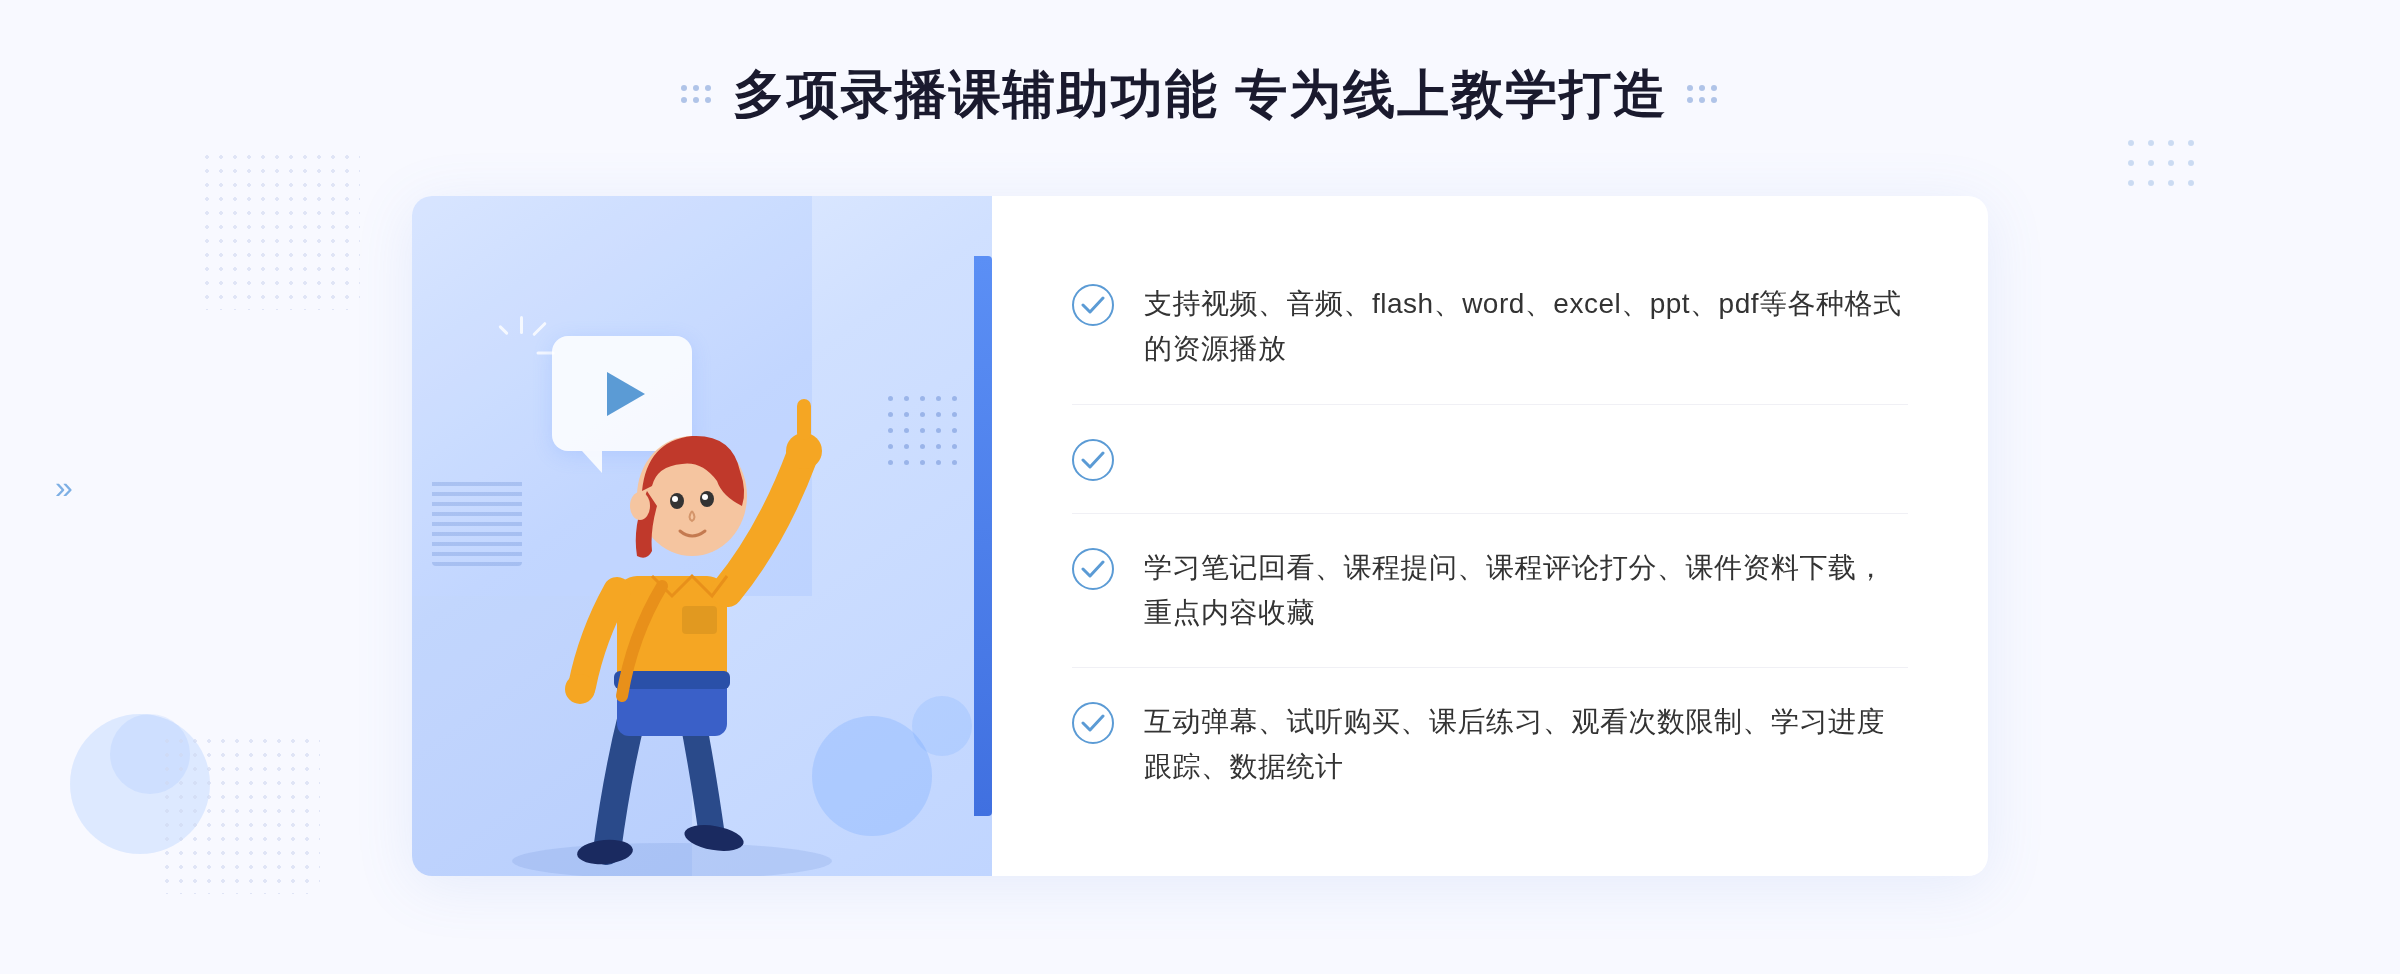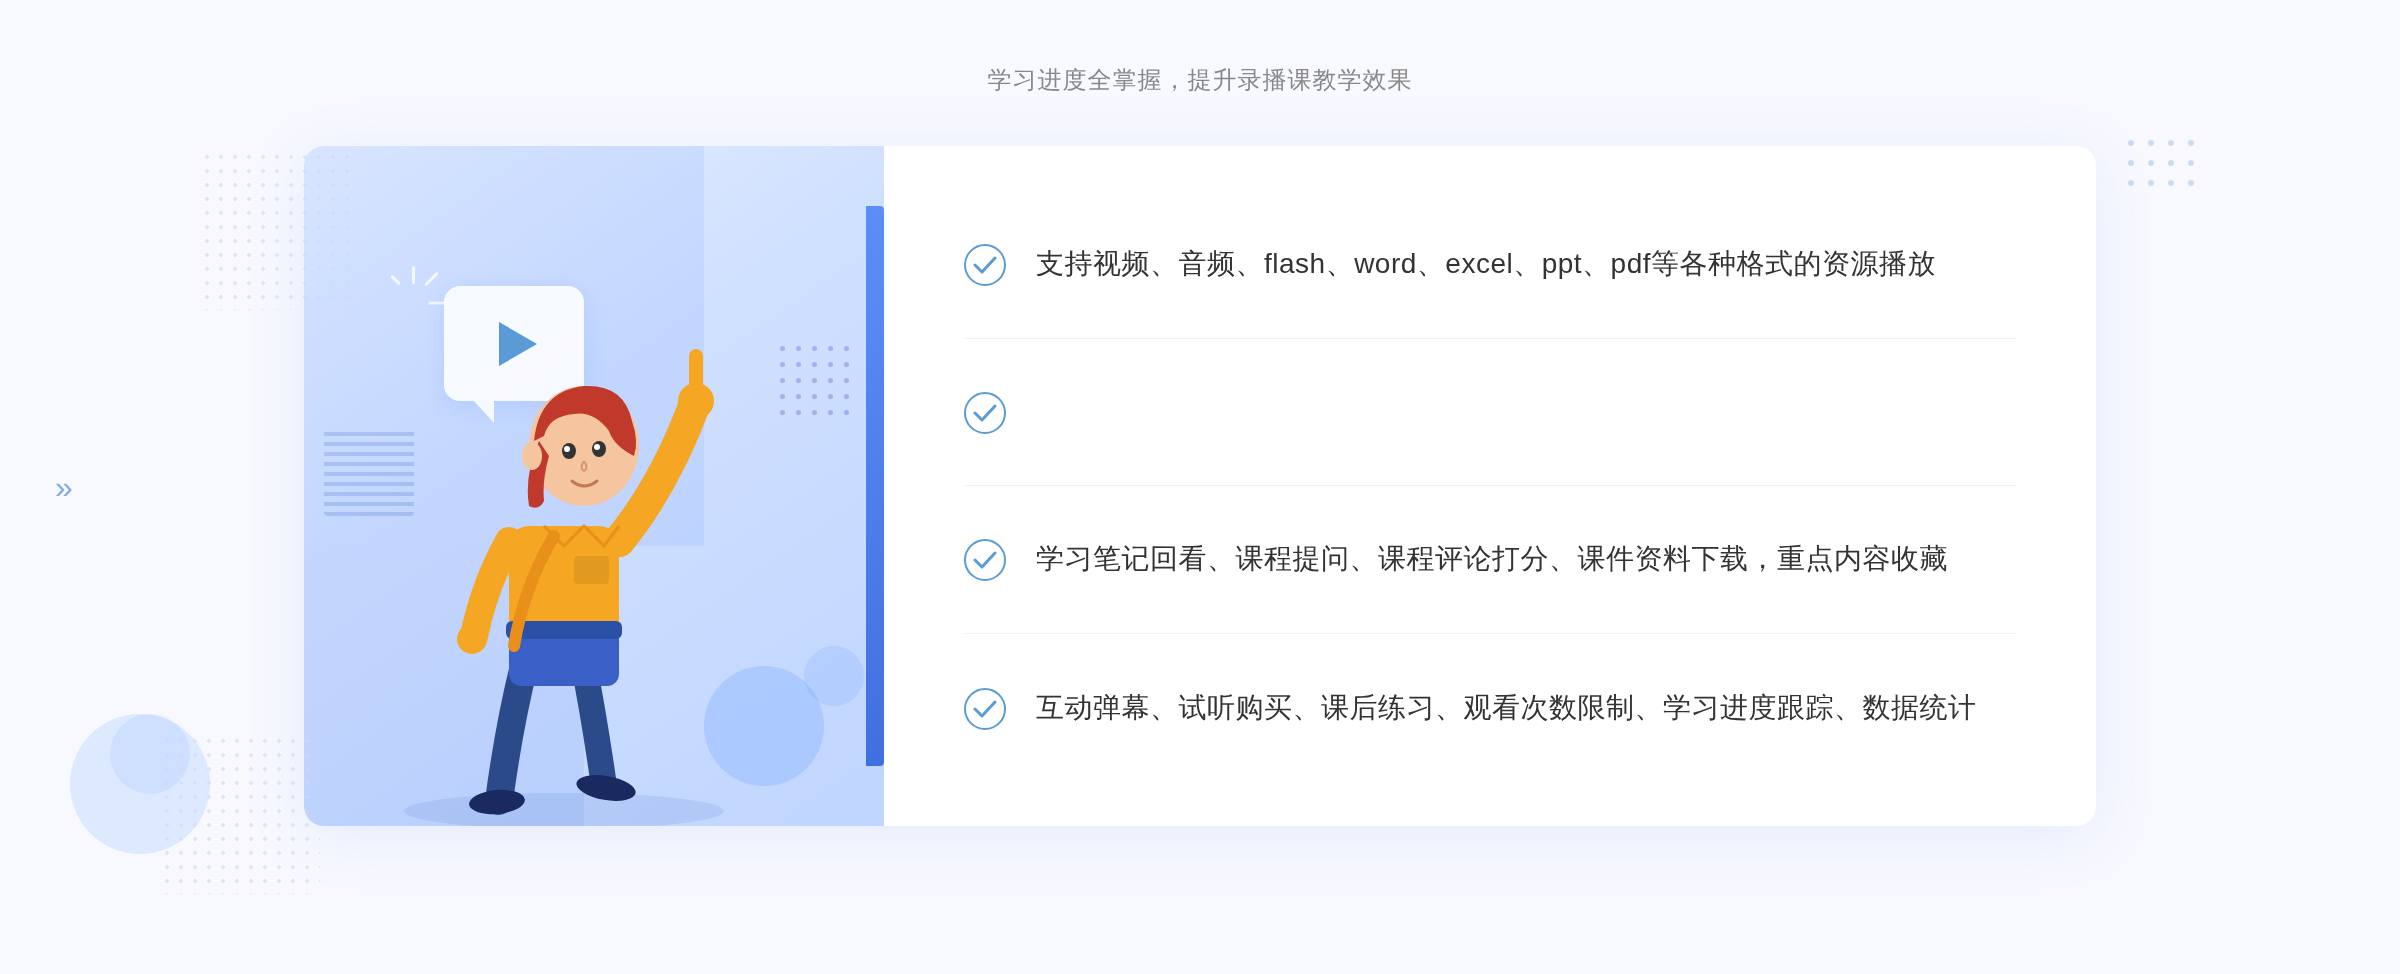--- a/index.html
+++ b/index.html
@@ -104,21 +104,21 @@
       letter-spacing: 1px;
     }
 
     
     .content-card {
       display: flex;
       align-items: stretch;
       background: #ffffff;
       border-radius: 20px;
       box-shadow: 0 10px 60px rgba(100, 140, 220, 0.12);
-      width: 1792px;
+      width: 1576px;
       min-height: 680px;
       position: relative;
       overflow: visible;
     }
 
     
     .illustration-area {
       width: 580px;
       min-height: 680px;
       border-radius: 20px 0 0 20px;
@@ -391,21 +391,39 @@
       <span></span>
     <span></span>
       <span></span>
       <span></span>
       <span></span>
   </div>
 
   <div class="chevrons-left">»</div>
 
   <div class="header-section">
-    <p class="sub-title">学习进度全掌握，提升录播课教学效果</p>
+    <div class="header-title-row">
+      <div class="title-dots-grid">
+        <span></span>
+          <span></span>
+          <span></span>
+        <span></span>
+          <span></span>
+          <span></span>
+      </div>
+      <h1 class="main-title">多项录播课辅助功能 专为线上教学打造</h1>
+      <div class="title-dots-grid">
+        <span></span>
+          <span></span>
+          <span></span>
+        <span></span>
+          <span></span>
+          <span></span>
+      </div>
+    </div>
   </div>
 
   <div class="content-card">
 
     <div class="illustration-area">
 
       <div class="illus-bg-1"></div>
       <div class="illus-bg-2"></div>
 
       <div class="light-rays">

